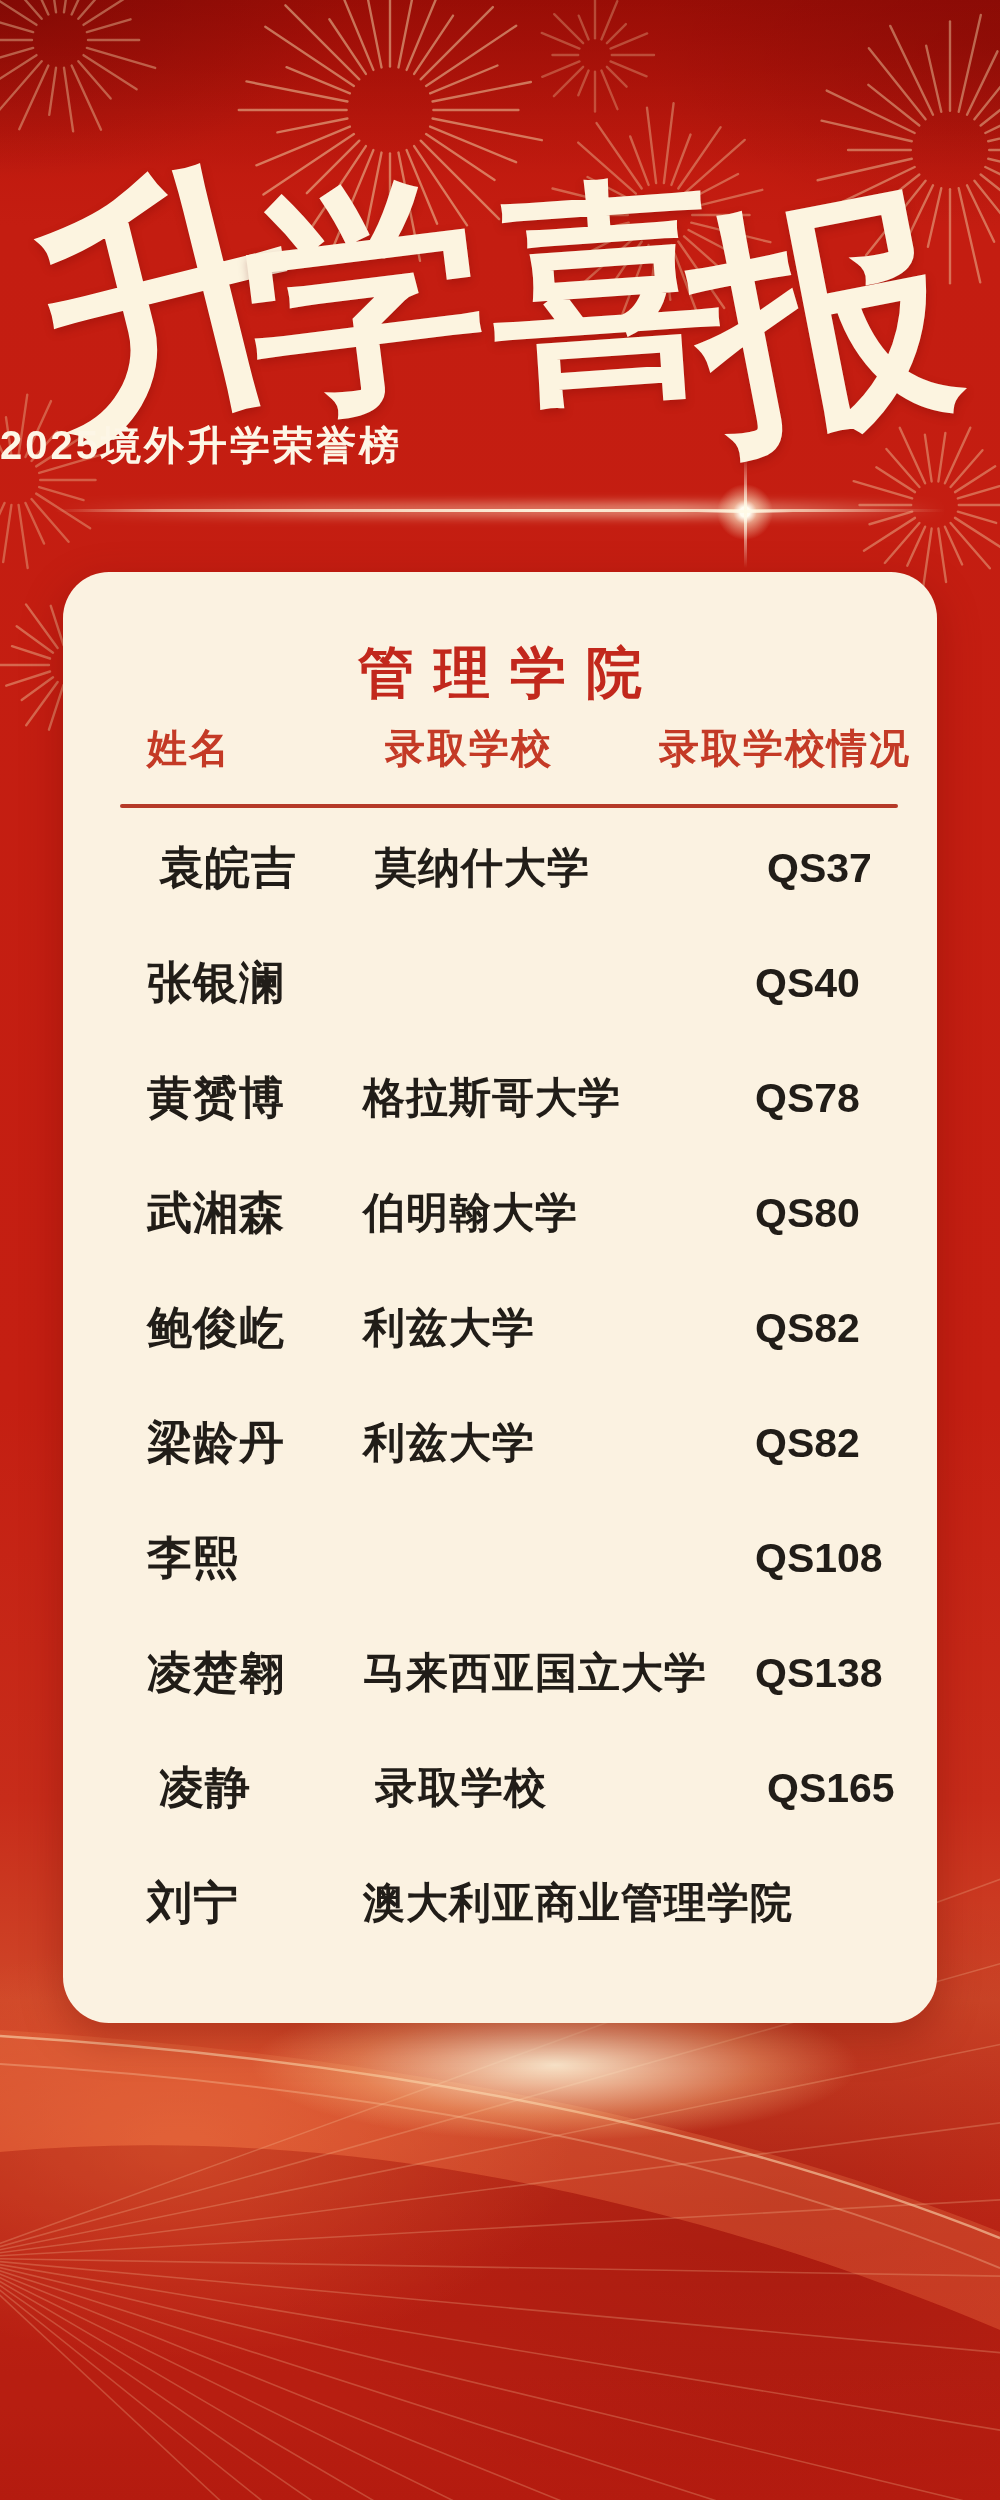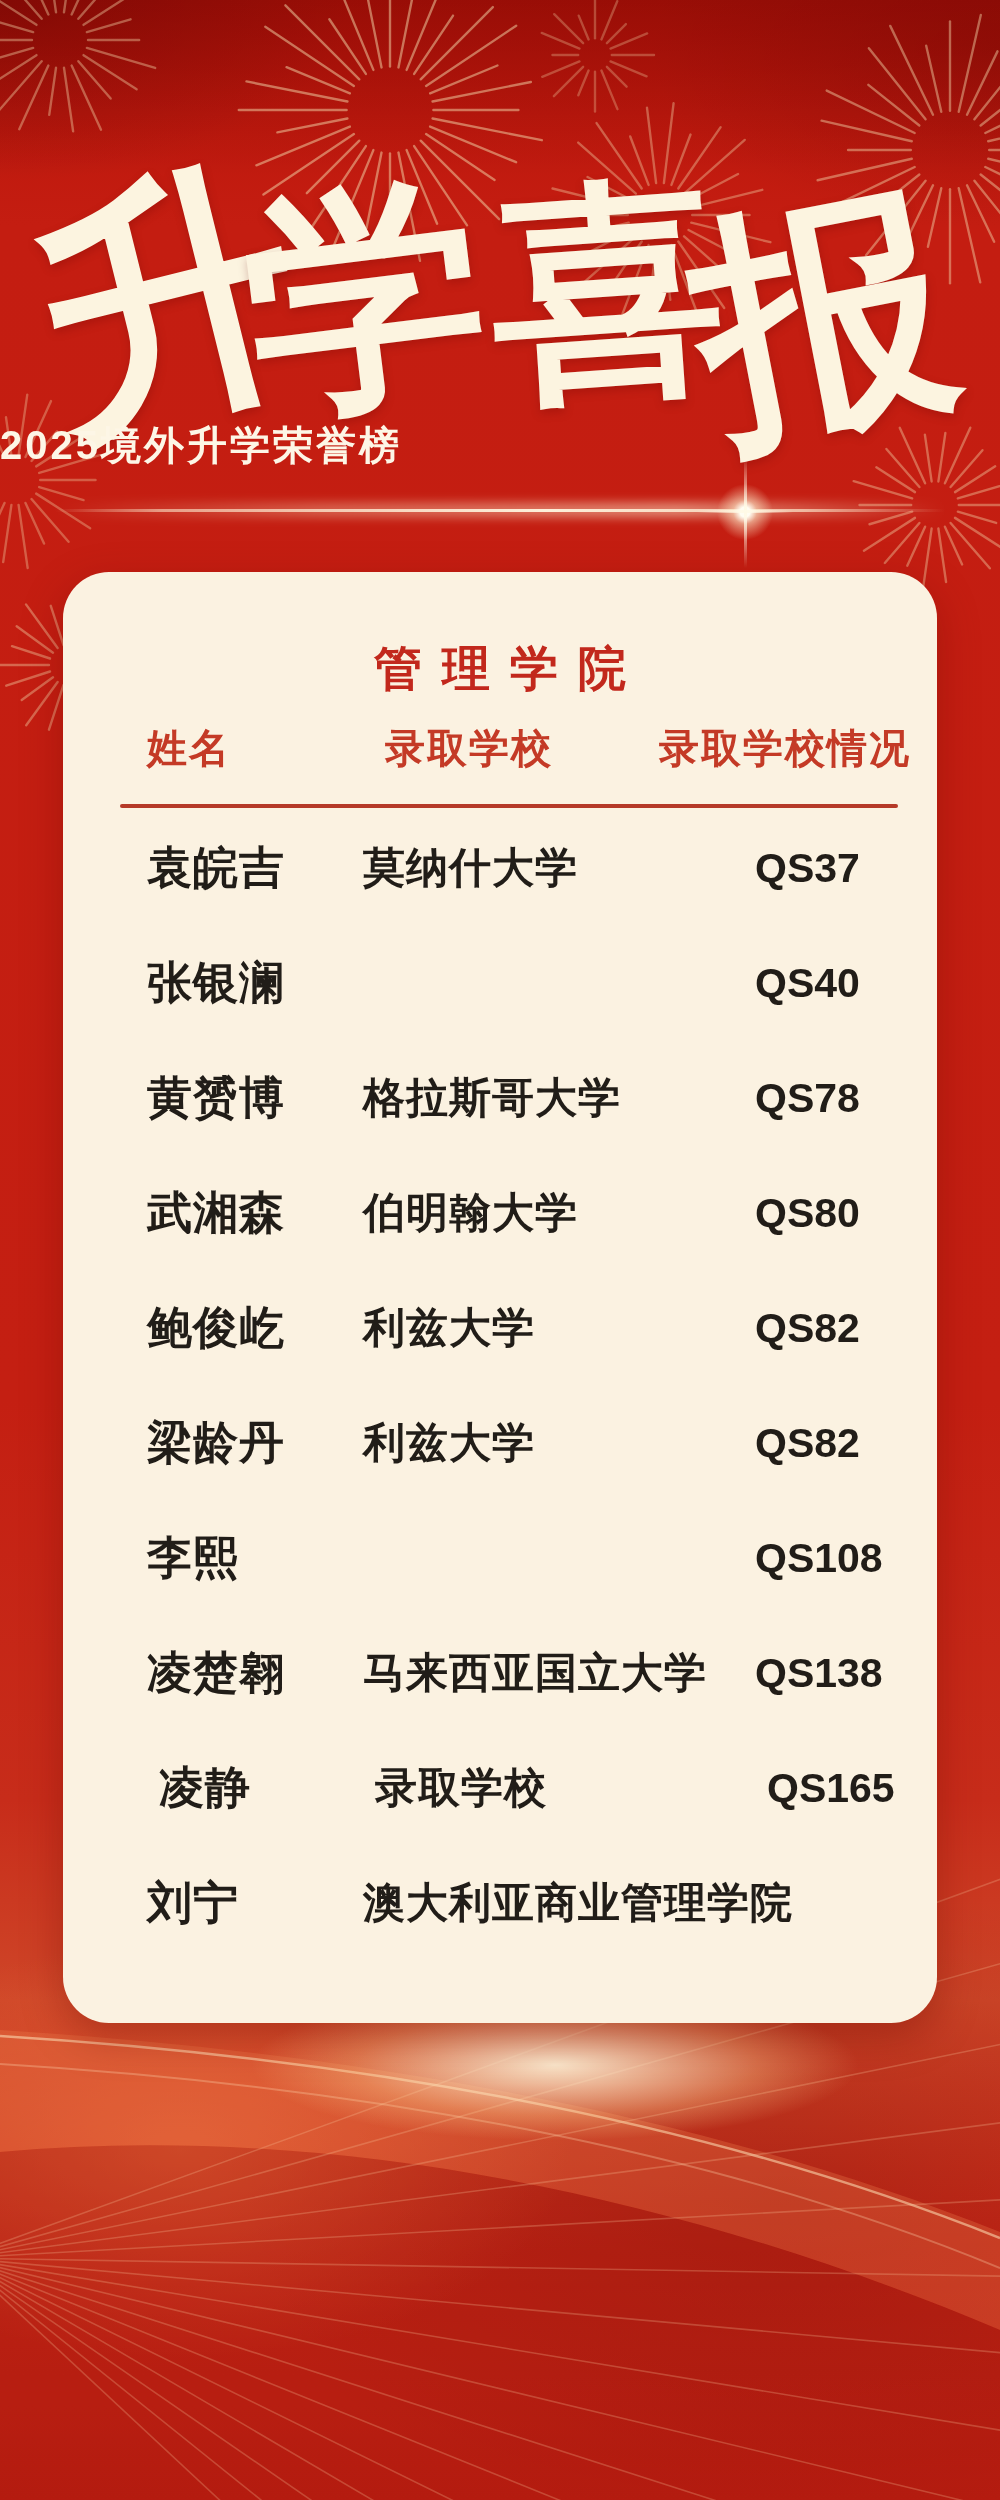--- a/index.html
+++ b/index.html
@@ -47,21 +47,21 @@
 
   
   .card{
     position:absolute; z-index:2; left:63px; top:572px; width:874px; height:1451px;
     background:var(--cream-card); border-radius:46px;
     box-shadow:0 14px 40px rgba(110,8,2,.35);
   }
   .card-title{
     position:absolute; left:0; top:72px; width:100%; text-align:center;
     font-family:"DejaVu Serif","Liberation Serif",serif;
-    color:var(--accent); font-size:48px; font-weight:900; letter-spacing:20px; text-indent:20px; line-height:1;
+    color:var(--accent); font-size:56px; font-weight:900; letter-spacing:20px; text-indent:20px; line-height:1;
   }
   .thead span{position:absolute; top:156px; color:#c43a26; font-size:40px; font-weight:800; line-height:1; letter-spacing:2px;}
   .h-name{left:84px;} .h-school{left:322px;} .h-qs{left:596px;}
   .tdivider{position:absolute; left:57px; top:232px; width:778px; height:4px; background:#b53a28; border-radius:2px;}
   .trow{position:absolute; left:0; width:100%; height:60px;}
   .cell{position:absolute; top:0; line-height:60px; color:#211d18; font-weight:700; letter-spacing:1px; white-space:nowrap;}
   .c-name{left:84px; font-size:45px;}
   .c-school{left:300px; font-size:42px;}
   .c-qs{left:692px; font-size:41px; letter-spacing:0;}
 
@@ -305,21 +305,21 @@
 
   <div class="card">
     <div class="card-title">管理学院</div>
     <div class="thead">
       <span class="h-name">姓名</span>
       <span class="h-school">录取学校</span>
       <span class="h-qs">录取学校情况</span>
     </div>
     <div class="tdivider"></div>
     <div id="rows">
-        <div class="trow" style="top: 266px;">
+        <div class="trow" style="top: 266px; margin-left: 12px;">
           <span class="cell c-name">袁皖吉</span>
           <span class="cell c-school">莫纳什大学</span>
           <span class="cell c-qs">QS37</span>
         </div>
         <div class="trow" style="top: 381px;">
           <span class="cell c-name">张银澜</span>
           <span class="cell c-qs">QS40</span>
         </div>
         <div class="trow" style="top: 496px;">
           <span class="cell c-name">黄赟博</span>

